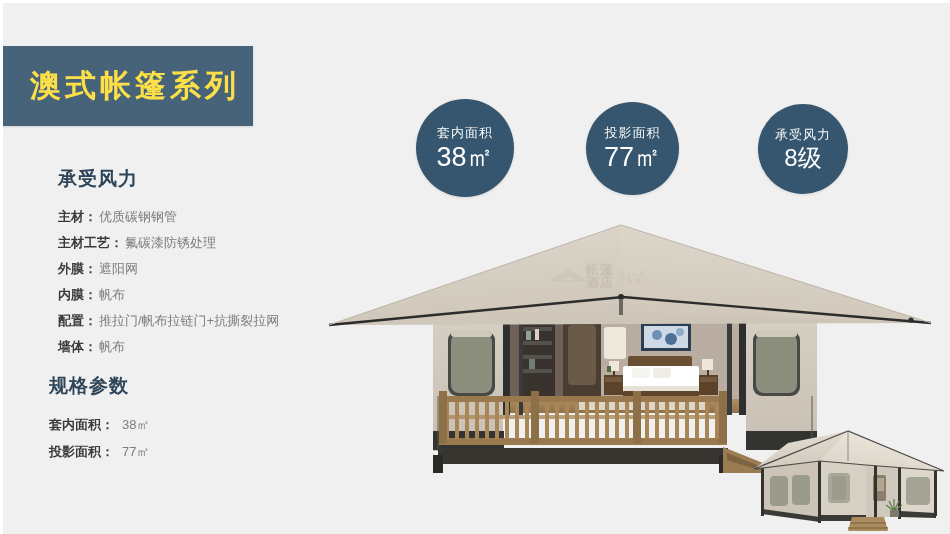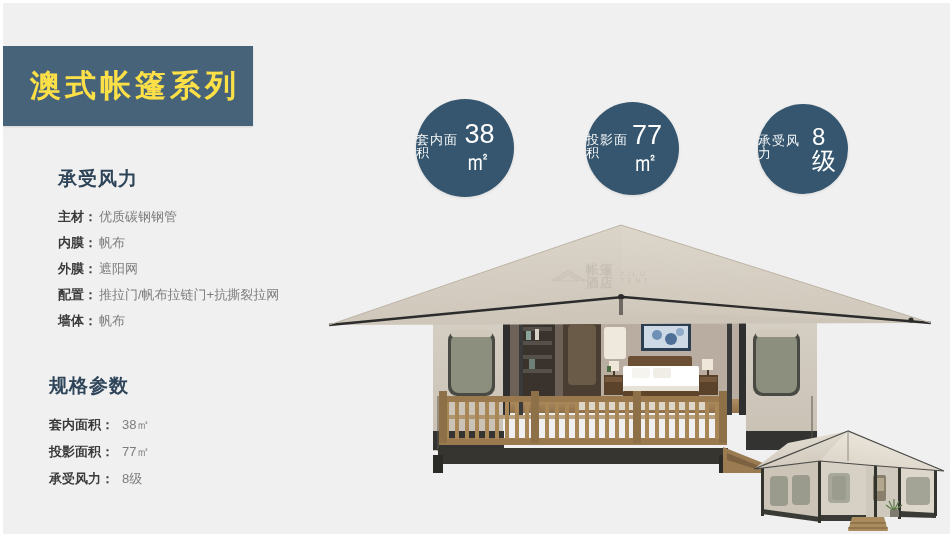--- a/index.html
+++ b/index.html
@@ -68,21 +68,21 @@
   }
   .spec-panel-2 .spec-row{line-height:27px;}
   .spec-panel-2 .spec-value{margin-left:8px;}
 
   
   .circle{
     position:absolute;
     border-radius:50%;
     background:#35566e;
     color:#ffffff;
-    display:flex;flex-direction:row;
+    display:flex;flex-direction:column;
     align-items:center;justify-content:center;
     box-shadow:0 1px 3px rgba(0,0,0,.10);
   }
   .circle .c-label{
     font-size:13px;
     letter-spacing:1px;
     line-height:1;
     margin-bottom:5px;
     opacity:.96;
   }
@@ -132,45 +132,45 @@
     <span class="title-text">澳式帐篷系列</span>
   </div>
 
   <div class="spec-panel">
     <div class="spec-heading">承受风力</div>
     <ul class="spec-list">
       <li class="spec-row">
         <span class="spec-label">主材：</span><span class="spec-value">优质碳钢钢管</span>
       </li>
       <li class="spec-row">
+        <span class="spec-label">主材工艺：</span><span class="spec-value">氟碳漆防锈处理</span>
+      </li>
+      <li class="spec-row">
+        <span class="spec-label">外膜：</span><span class="spec-value">遮阳网</span>
+      </li>
+      <li class="spec-row">
         <span class="spec-label">内膜：</span><span class="spec-value">帆布</span>
-      </li>
-      <li class="spec-row">
-        <span class="spec-label">外膜：</span><span class="spec-value">遮阳网</span>
       </li>
       <li class="spec-row">
         <span class="spec-label">配置：</span><span class="spec-value">推拉门/帆布拉链门+抗撕裂拉网</span>
       </li>
       <li class="spec-row">
         <span class="spec-label">墙体：</span><span class="spec-value">帆布</span>
       </li>
     </ul>
   </div>
 
   <div class="spec-panel-2">
     <div class="spec-heading">规格参数</div>
     <ul class="spec-list">
       <li class="spec-row">
         <span class="spec-label">套内面积：</span><span class="spec-value">38㎡</span>
       </li>
       <li class="spec-row">
         <span class="spec-label">投影面积：</span><span class="spec-value">77㎡</span>
-      </li>
-      <li class="spec-row">
-        <span class="spec-label">承受风力：</span><span class="spec-value">8级</span>
       </li>
     </ul>
   </div>
 
   <div class="circle" id="circle-1">
     <span class="c-label">套内面积</span>
     <span class="c-value">38㎡</span>
   </div>
   <div class="circle" id="circle-2">
     <span class="c-label">投影面积</span>

